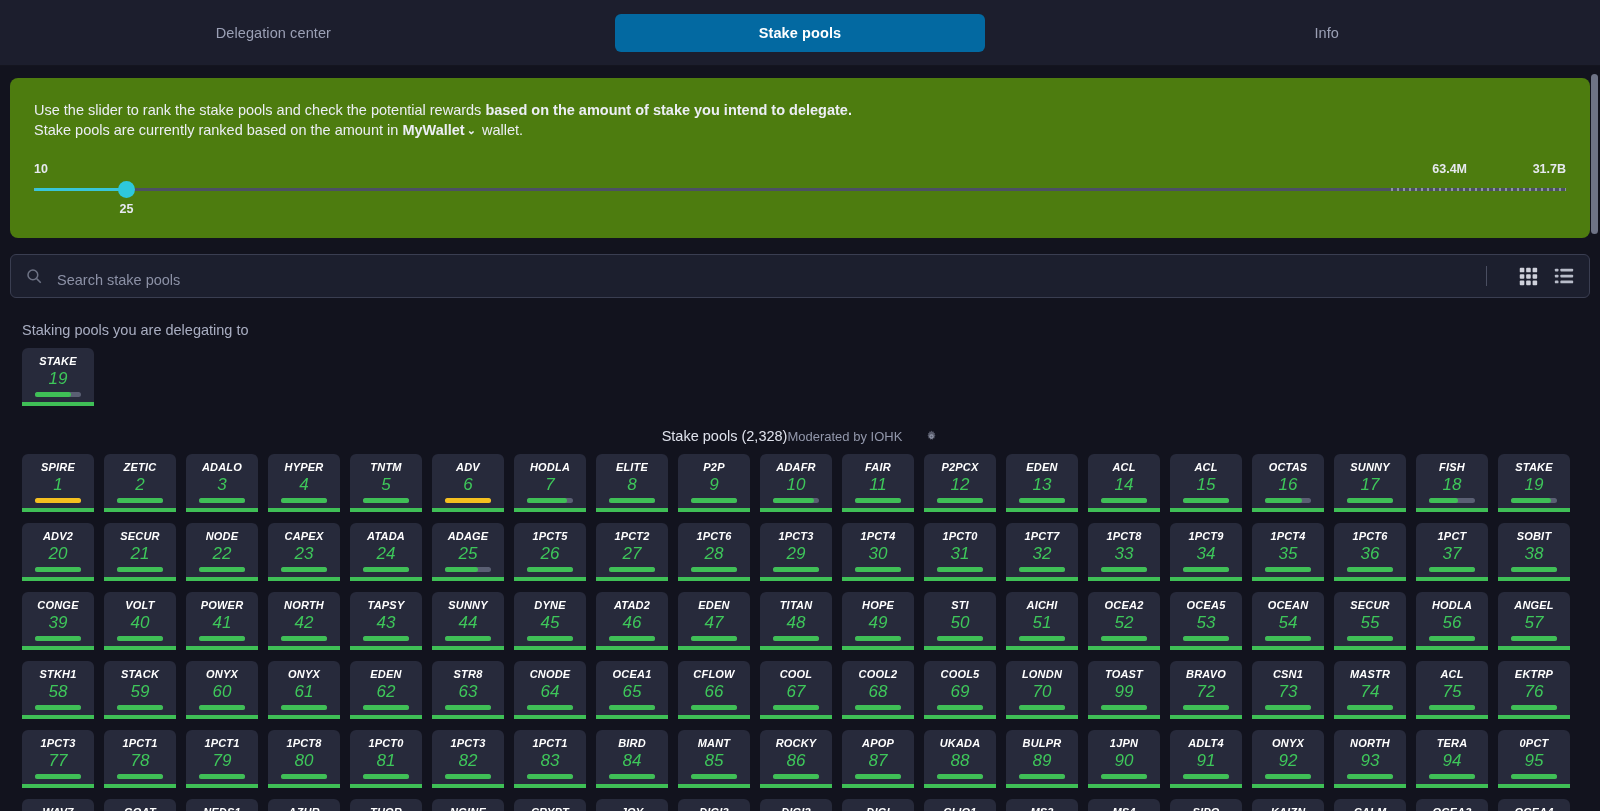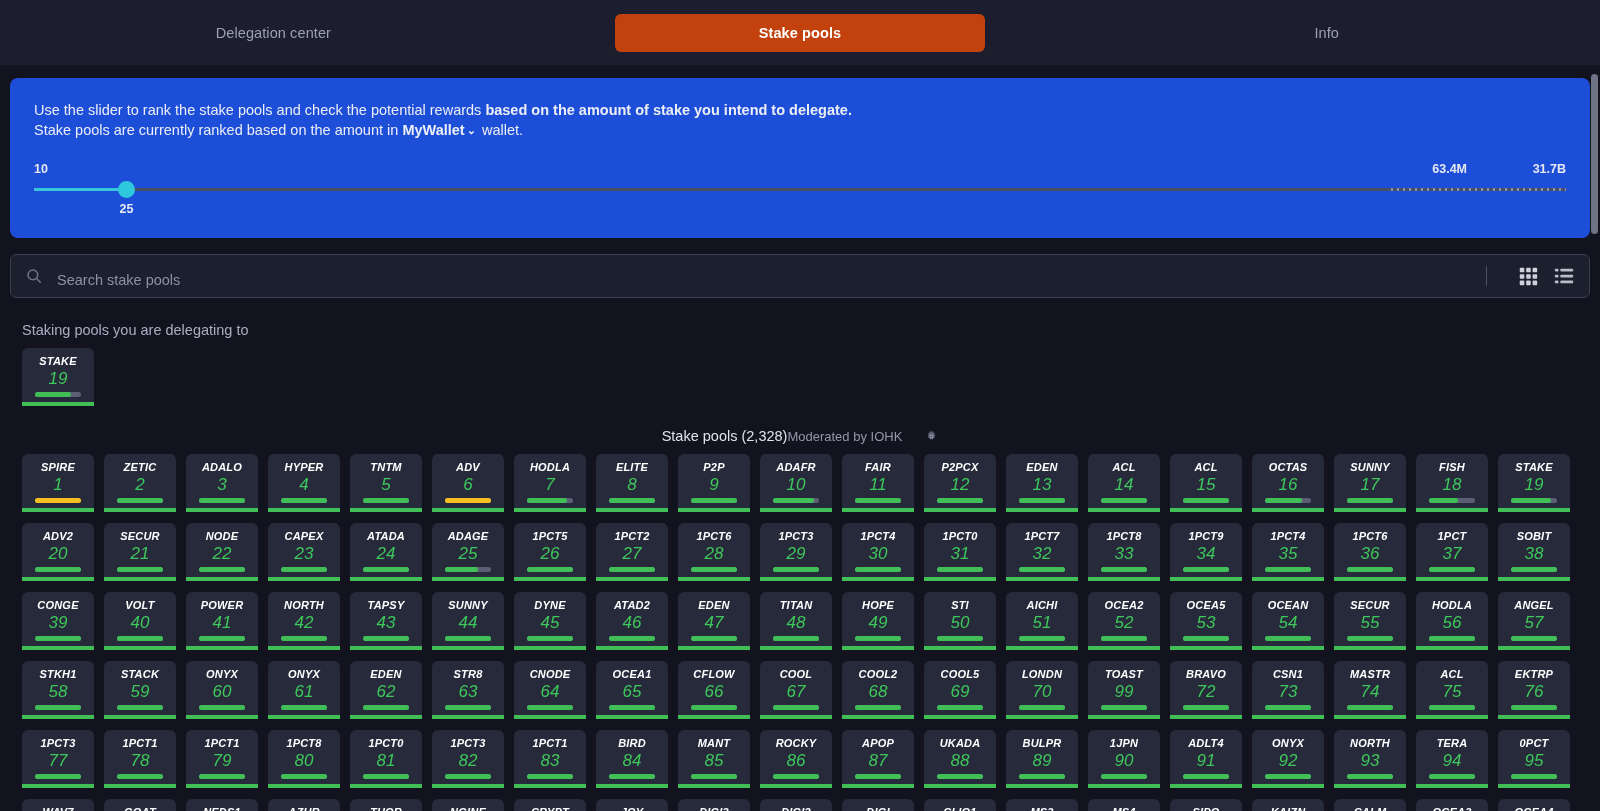--- a/index.html
+++ b/index.html
@@ -23,38 +23,38 @@
   .tab {
     flex: 1 1 0;
     text-align: center;
     font-size: 14.5px;
     color: #9ba0b5;
     padding: 11px 0;
     border-radius: 6px;
     letter-spacing: .1px;
   }
   .tab.active {
-    background: #c2410c;
+    background: #0369a1;
     color: #ffffff;
     font-weight: bold;
     max-width: 370px;
     margin: 0 auto;
   }
   .tabwrap { flex: 1 1 0; display: flex; justify-content: center; }
 
   
   .content {
     position: absolute;
     top: 66px; left: 0; right: 0; bottom: 0;
     padding: 0 10px;
   }
 
   
   .panel {
-    background: #1d4ed8;
+    background: #4d7c0f;
     border-radius: 8px;
     margin-top: 12px;
     padding: 22px 24px 26px 24px;
     position: relative;
   }
   .intro {
     font-size: 14.5px;
     color: #eceef5;
     line-height: 20px;
     font-weight: bold;

